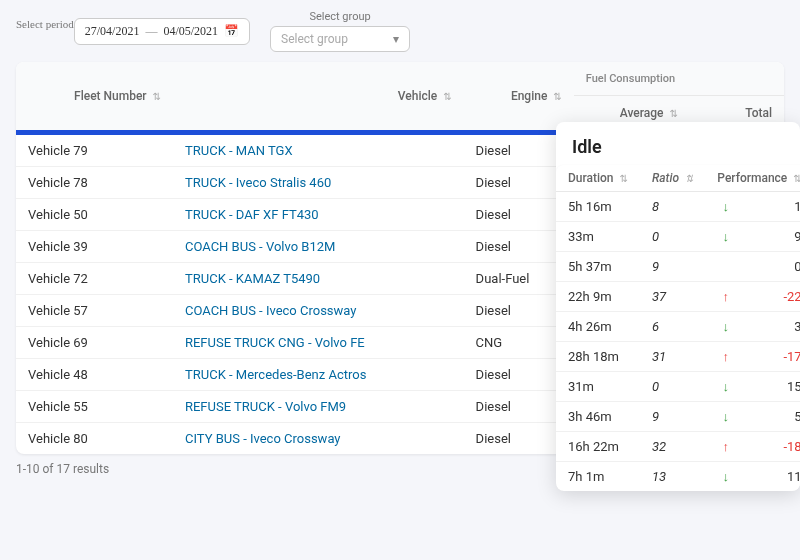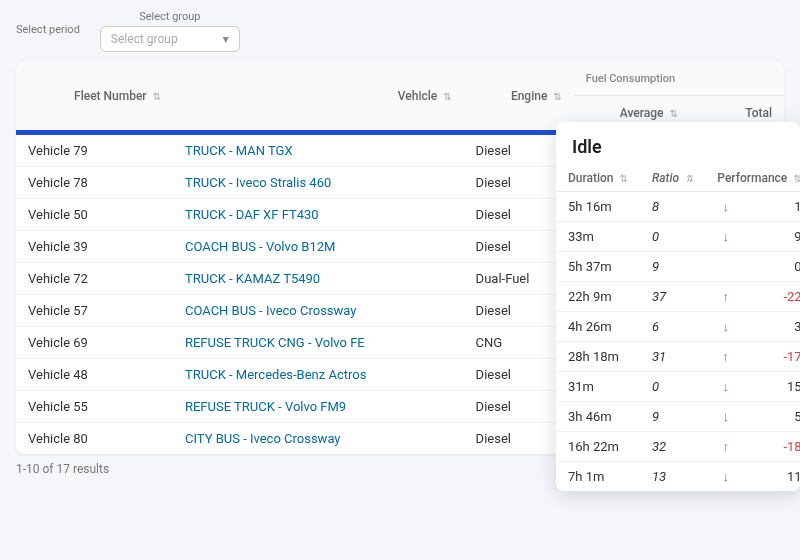--- a/index.html
+++ b/index.html
@@ -42,20 +42,21 @@
     .tab-btn:last-child { border-right: none; }
     .tab-btn.active {
       background: #1a56db;
       color: #fff;
     }
 
     .period-group {
       display: flex;
       flex-direction: row;
       align-items: flex-start;
+      font-family: Liberation Serif, serif;
     }
     .period-label {
       font-size: 11px;
       color: #777;
       margin-bottom: 3px;
     }
     .period-input {
       display: flex;
       align-items: center;
       border: 1px solid #ccc;
@@ -211,20 +212,26 @@
     .calendar-icon { color: #888; }
     .chevron-icon { color: #888; }
   </style>
 </head>
 <body>
 
 <div class="top-bar">
 
   <div class="period-group">
     <span class="period-label">Select period</span>
+    <div class="period-input">
+      <span>27/04/2021</span>
+      <span class="period-dash">—</span>
+      <span>04/05/2021</span>
+      <span class="calendar-icon">📅</span>
+    </div>
   </div>
 
   <div class="group-group">
     <span class="group-label">Select group</span>
     <div class="group-select">
       <span>Select group</span>
       <span style="margin-left:auto;" class="chevron-icon">▾</span>
     </div>
   </div>
 </div>

